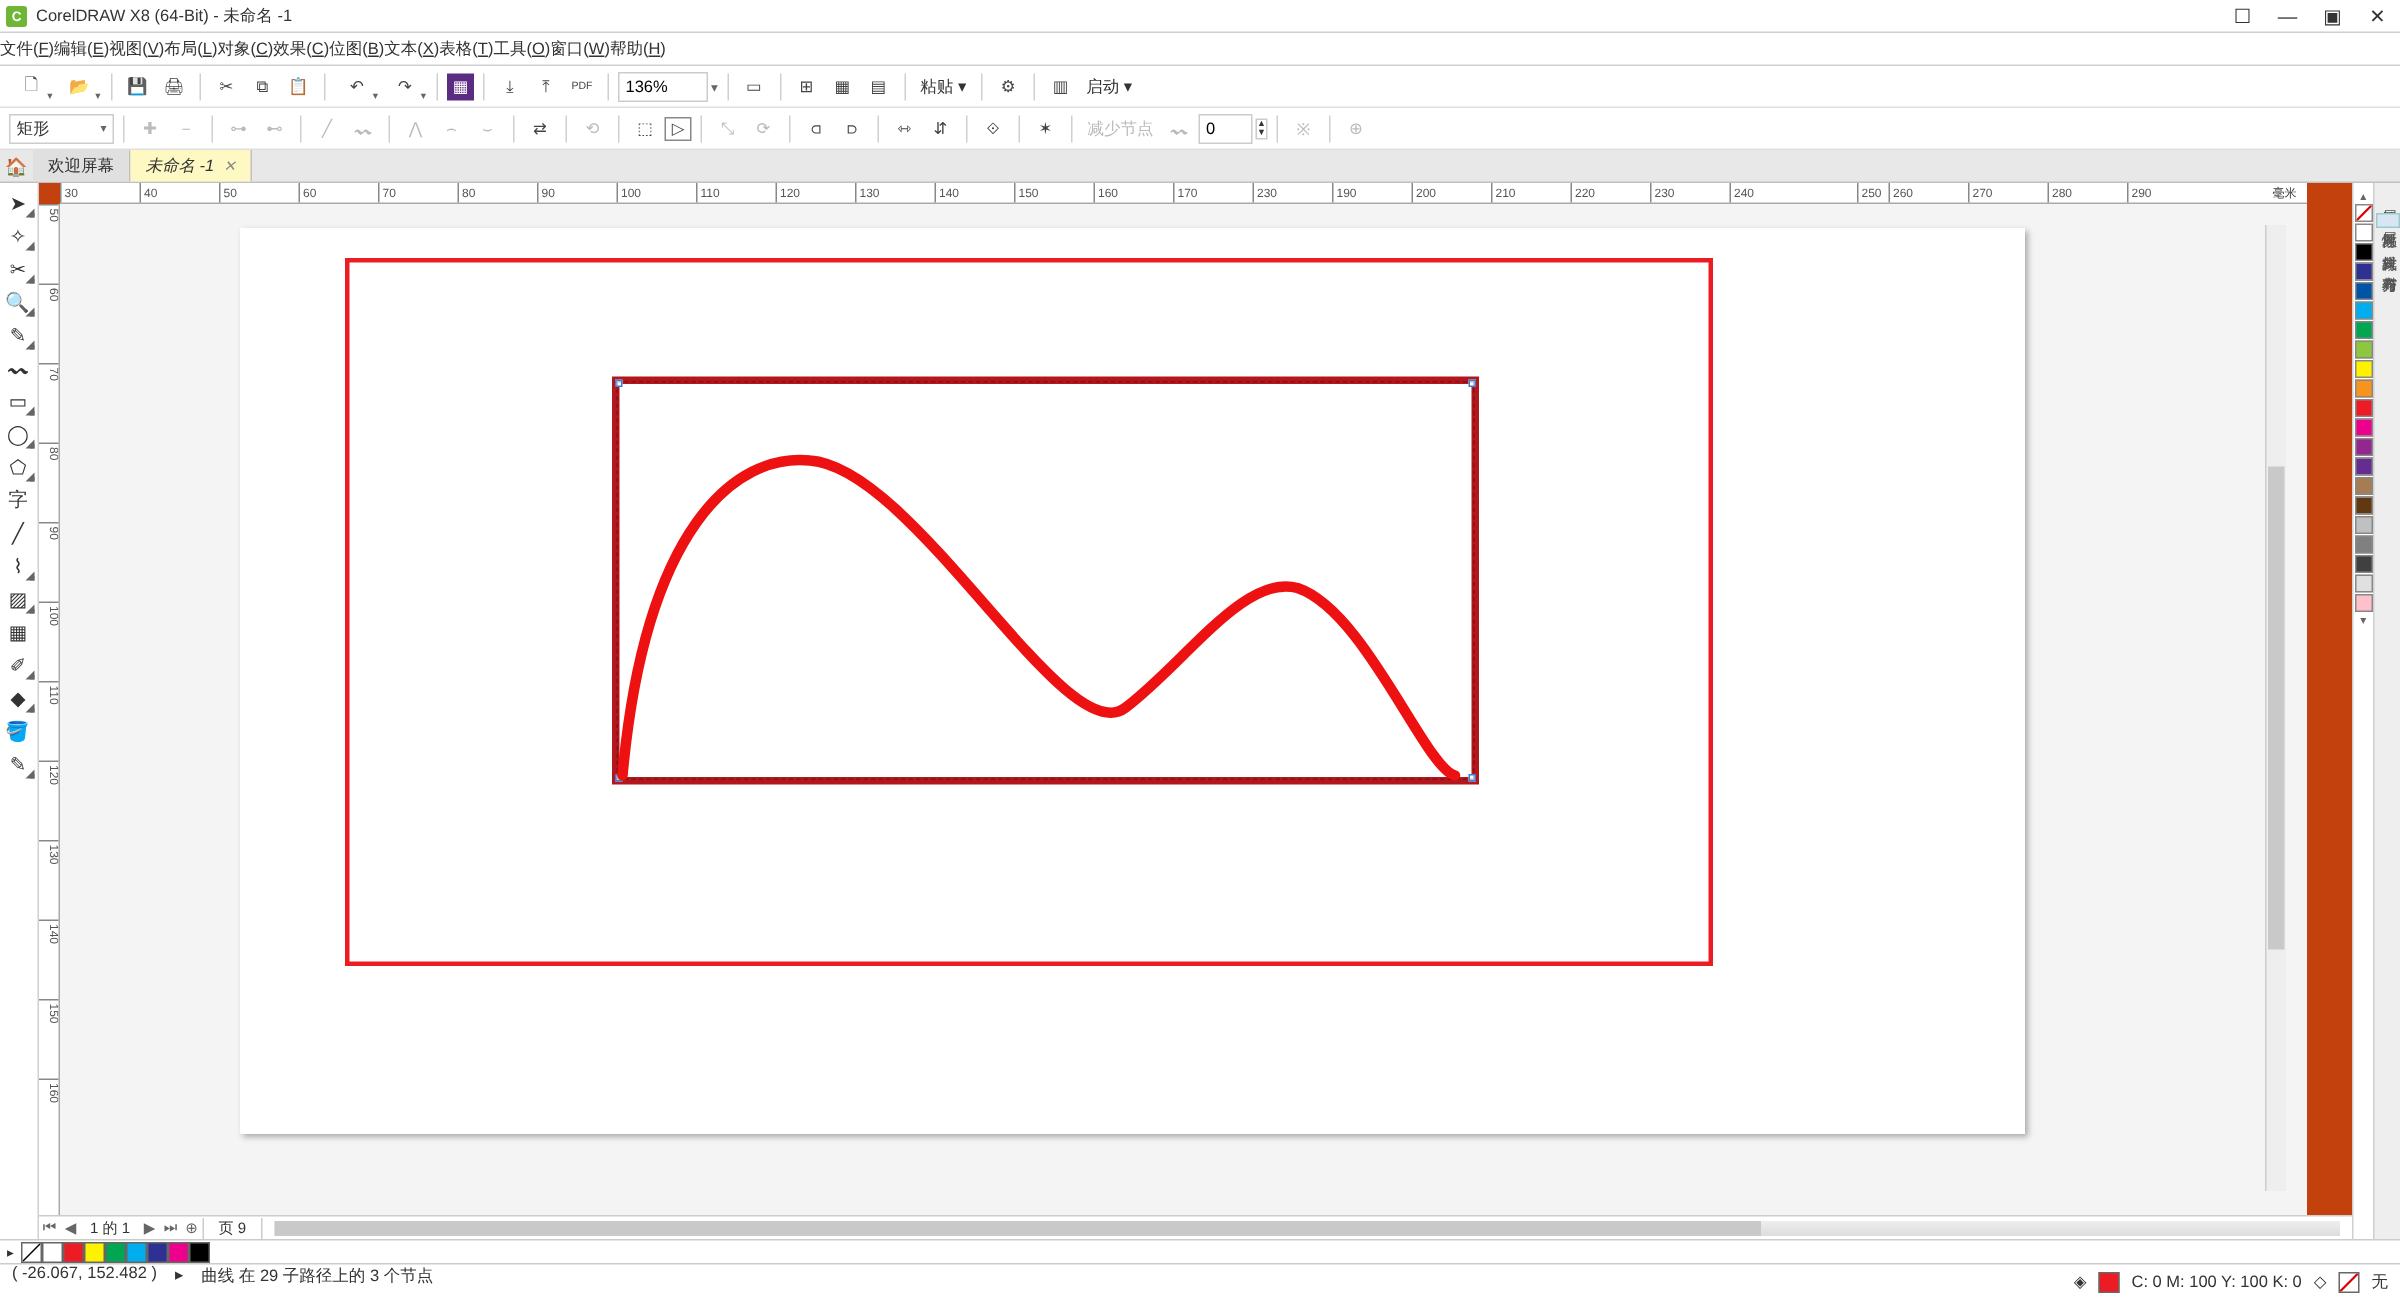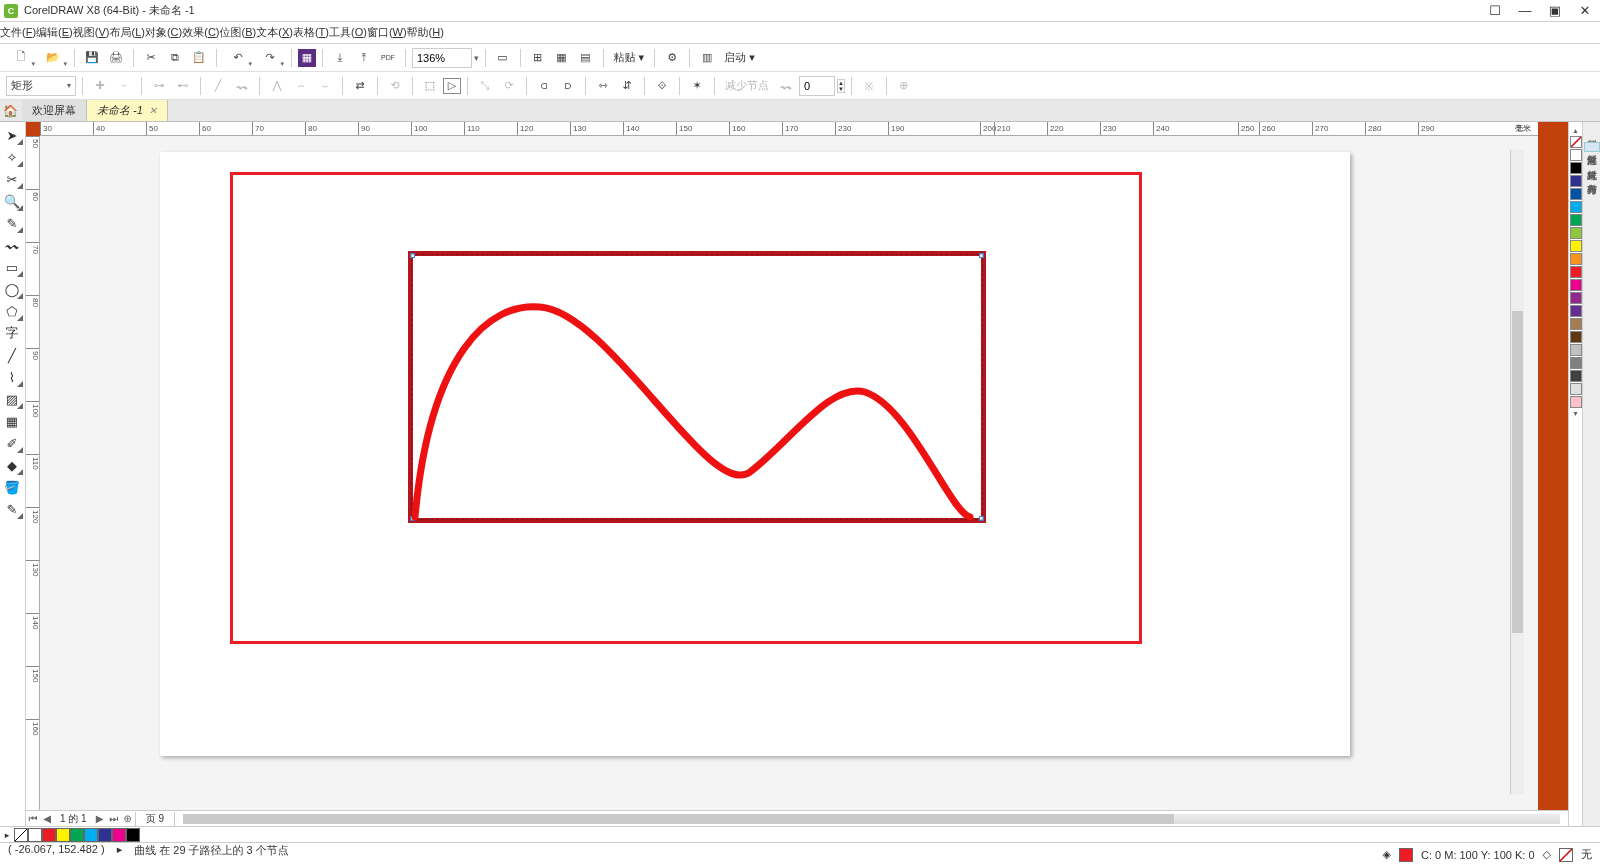--- a/index.html
+++ b/index.html
@@ -248,21 +248,21 @@
         <div class="tick" style="left: 371px;">100</div>
         <div class="tick" style="left: 424px;">110</div>
         <div class="tick" style="left: 477px;">120</div>
         <div class="tick" style="left: 530px;">130</div>
         <div class="tick" style="left: 583px;">140</div>
         <div class="tick" style="left: 636px;">150</div>
         <div class="tick" style="left: 689px;">160</div>
         <div class="tick" style="left: 742px;">170</div>
         <div class="tick" style="left: 795px;">230</div>
         <div class="tick" style="left: 848px;">190</div>
-        <div class="tick" style="left: 940px;">200</div>
+        <div class="tick" style="left: 901px;">200</div>
         <div class="tick" style="left: 954px;">210</div>
         <div class="tick" style="left: 1007px;">220</div>
         <div class="tick" style="left: 1060px;">230</div>
         <div class="tick" style="left: 1113px;">240</div>
         <div class="tick" style="left: 1198px;">250</div>
         <div class="tick" style="left: 1219px;">260</div>
         <div class="tick" style="left: 1272px;">270</div>
         <div class="tick" style="left: 1325px;">280</div>
         <div class="tick" style="left: 1378px;">290</div>
       </div>

